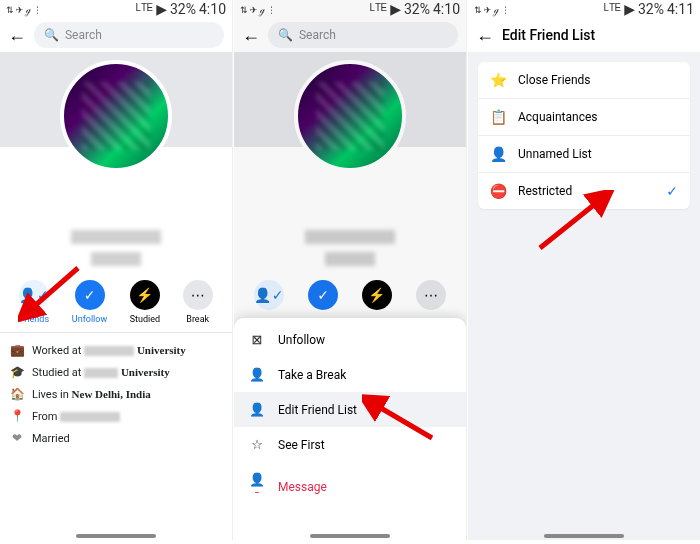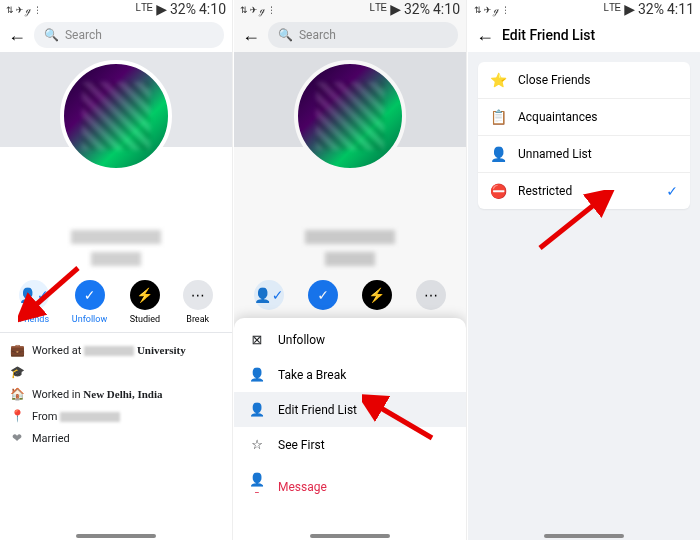--- a/index.html
+++ b/index.html
@@ -124,24 +124,25 @@
       </div>
     </div>
 
     <div class="about">
       <div class="about-row">
         <span class="icon">💼</span>
         <span><span>Worked at</span> <span class="sm-blur" style="width:50px;"></span> <b>University</b></span>
       </div>
       <div class="about-row">
         <span class="icon">🎓</span>
+        <span><span>Studied at</span> <span class="sm-blur" style="width:34px;"></span> <b>University</b></span>
       </div>
       <div class="about-row">
         <span class="icon">🏠</span>
-        <span><span>Worked in</span> <b>New Delhi, India</b></span>
+        <span><span>Lives in</span> <b>New Delhi, India</b></span>
       </div>
       <div class="about-row">
         <span class="icon">📍</span>
         <span><span>From</span> <span class="sm-blur" style="width:60px;"></span></span>
       </div>
       <div class="about-row">
         <span class="icon">❤</span>
         <span>Married</span>
       </div>
     </div>

